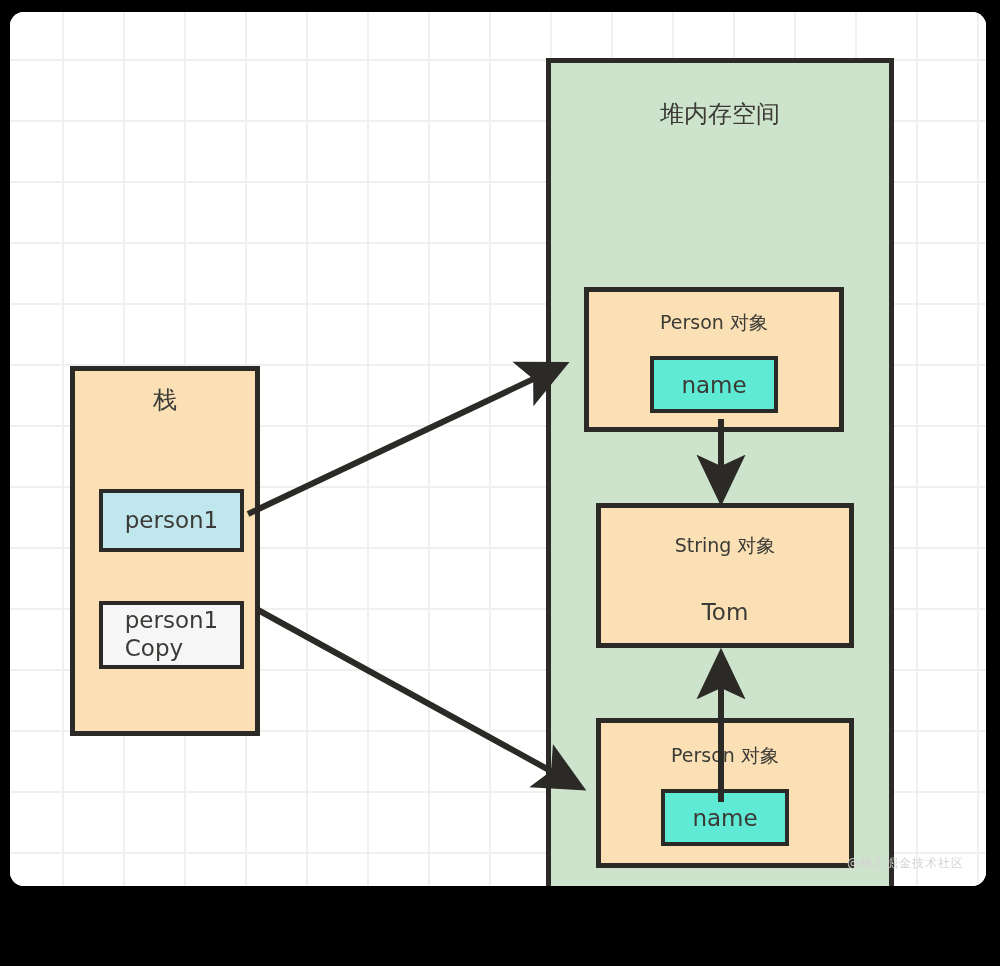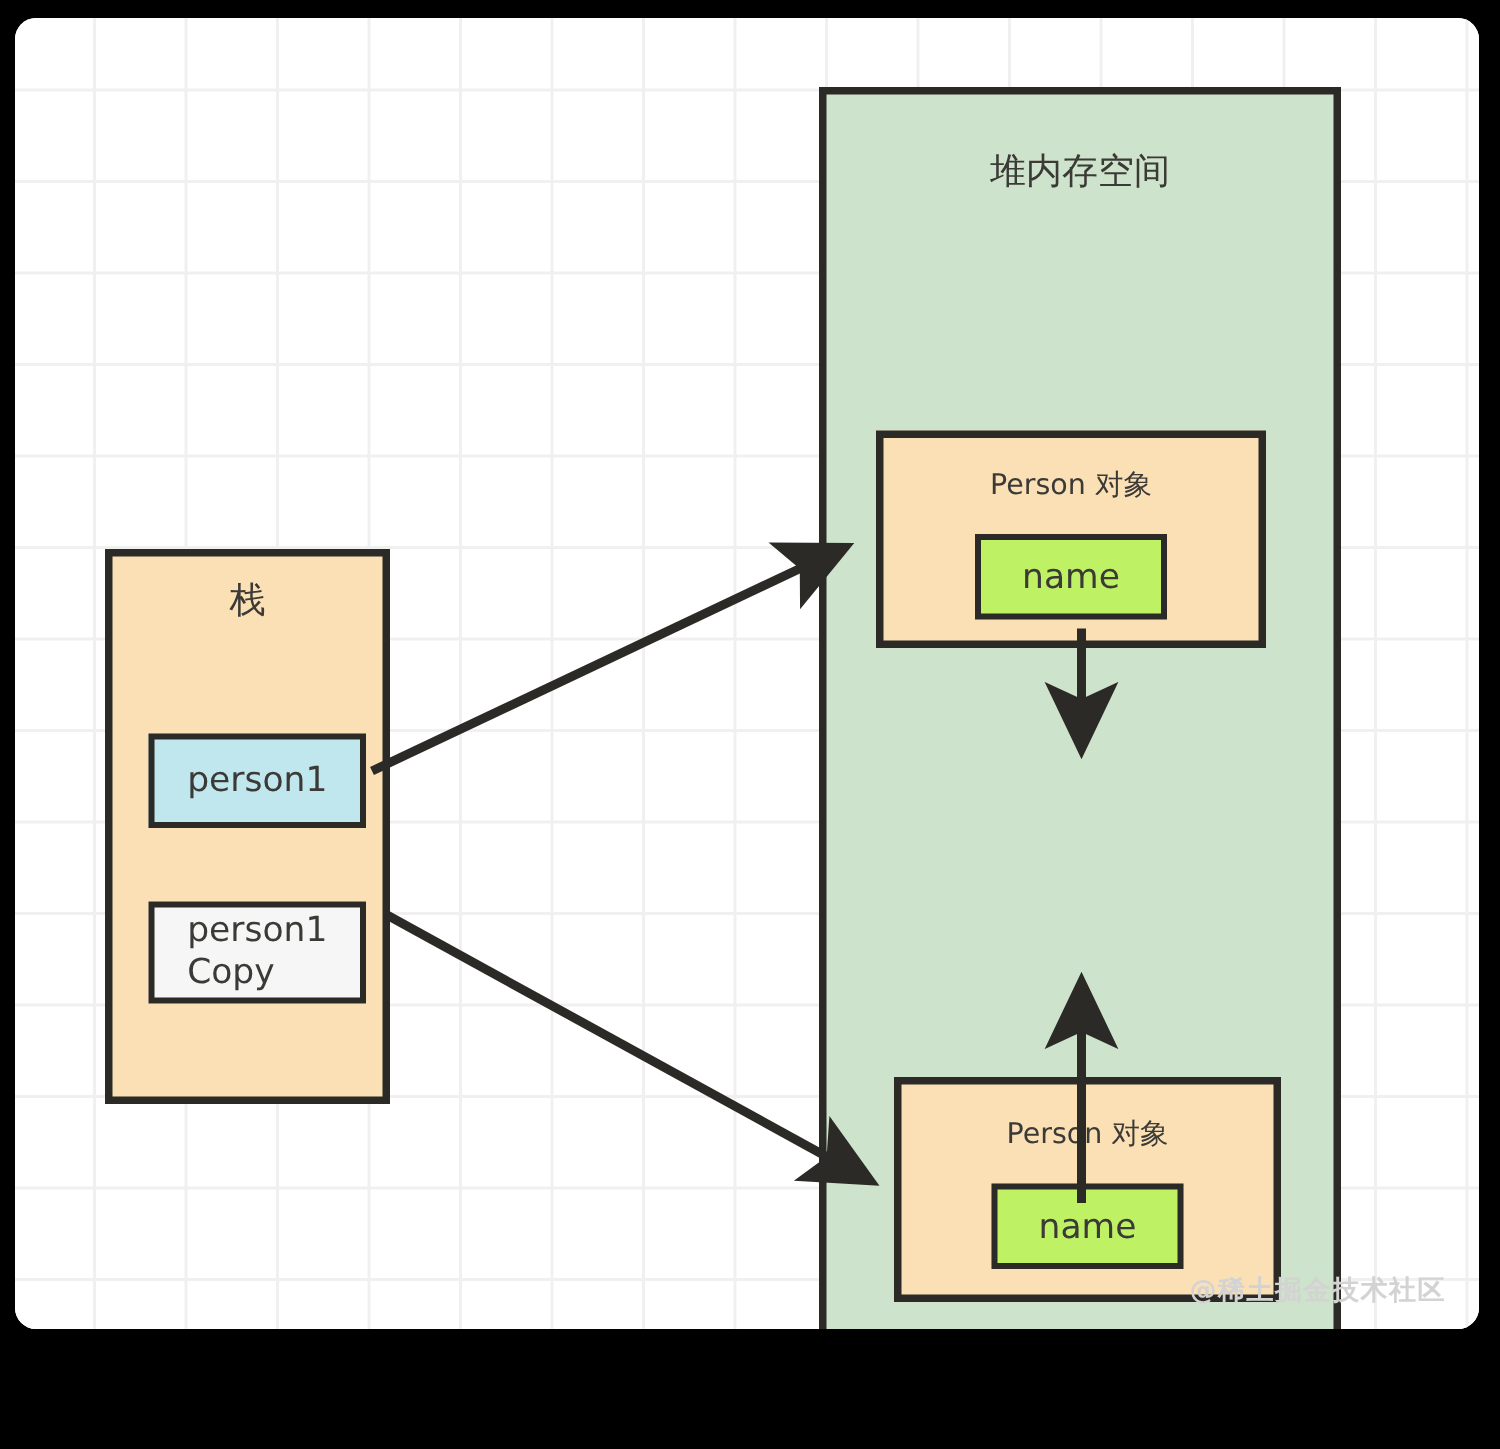--- a/index.html
+++ b/index.html
@@ -131,21 +131,21 @@
     align-items: center;
   }
   .heap-obj .obj-title {
     color: #3b3a36;
     font-size: 19px;
     text-align: center;
   }
   .field-box {
     box-sizing: border-box;
     border: 4px solid #2b2a26;
-    background: #bef264;
+    background: #5eead4;
     color: #3b3a36;
     font-size: 23px;
     display: flex;
     align-items: center;
     justify-content: center;
   }
 
   #obj-person-top {
     left: 38px;
     top: 229px;
@@ -192,24 +192,23 @@
     width: 976px;
     height: 942px;
     pointer-events: none;
   }
 
   
   #watermark {
     position: absolute;
     right: 22px;
     bottom: 14px;
-    font-size: 18px;
+    font-size: 12px;
     color: #d3d3d3;
     letter-spacing: 1px;
-    font-weight: bold;
   }
 </style>
 </head>
 <body>
 
 <div id="frame">
   <div id="canvas">
 
     <div id="grid"></div>
 
@@ -226,20 +225,24 @@
 Copy</div>
     </div>
 
     <div style="position:absolute; left:536px; top:46px; width:348px; height:860px;">
 
       <div class="heap-obj" id="obj-person-top">
         <div class="obj-title">Person 对象</div>
         <div class="field-box">name</div>
       </div>
 
+      <div class="heap-obj" id="obj-string">
+        <div class="obj-title">String 对象</div>
+        <div class="obj-value">Tom</div>
+      </div>
 
       <div class="heap-obj" id="obj-person-bottom">
         <div class="obj-title">Person 对象</div>
         <div class="field-box">name</div>
       </div>
     </div>
 
     <svg id="arrows" viewBox="0 0 976 942">
       <defs>
         <marker id="ah" markerWidth="9" markerHeight="9" refX="7.4" refY="4.5" orient="auto" markerUnits="strokeWidth">

